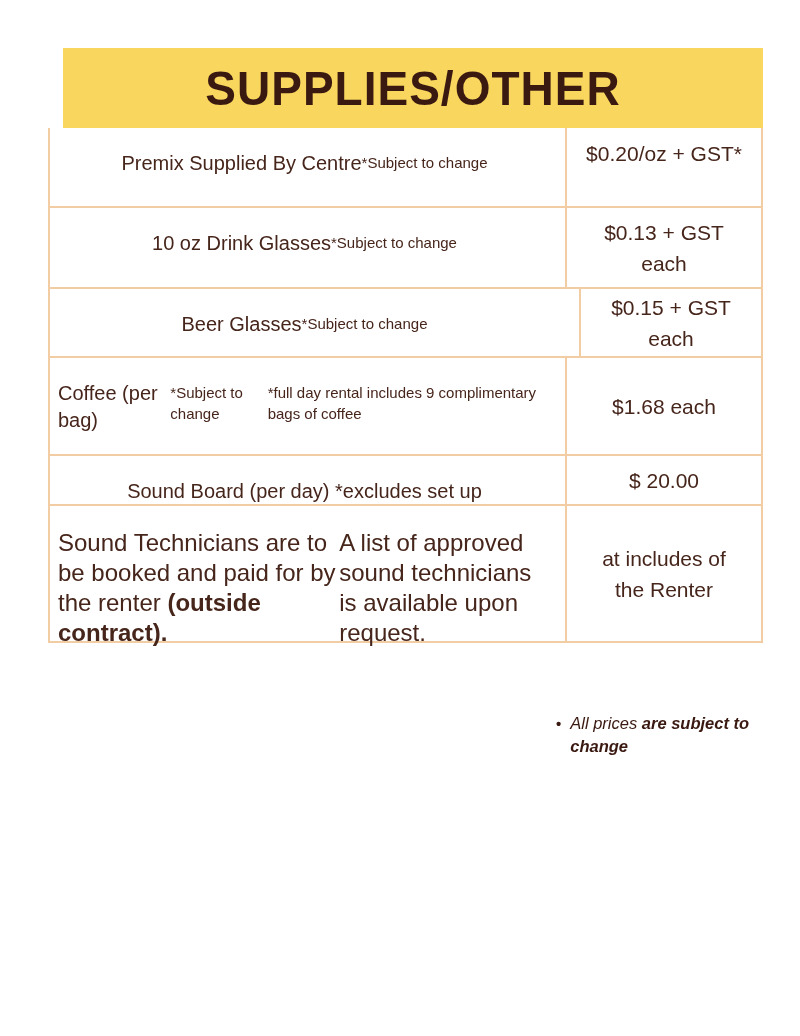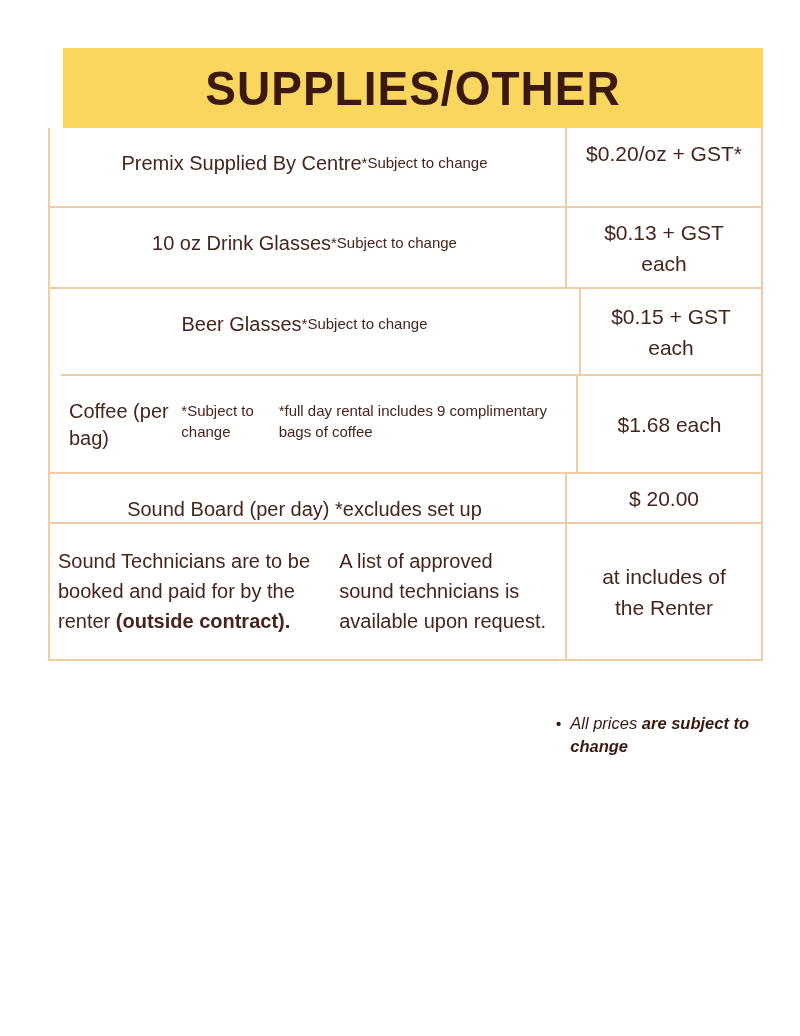--- a/index.html
+++ b/index.html
@@ -43,29 +43,29 @@
     border-left: 2px solid var(--border, #F2CDA4);
     display: flex; flex-direction: column; align-items: center; justify-content: center;
     font-size: 21px;
     line-height: 31px;
     padding: 4px 6px;
   }
   .cell.price.top { justify-content: flex-start; padding-top: 10px; }
 
   .row-1 { height: 78px; }
   .row-2 { height: 81px; }
-  .row-3 { height: 87px; gap: 14px; }
-  .row-4 { height: 98px; margin-left: 11px; }
+  .row-3 { height: 69px; gap: 14px; }
+  .row-4 { height: 98px; }
   .row-5 { height: 50px; }
   .row-6 { height: 50px; }
   .row-7 { height: 137px; }
 
   .item-title { font-size: 20px; line-height: 27px; }
   .item-note  { font-size: 15px; line-height: 21px; margin-top: 2px; }
-  .item-para  { font-size: 20px; line-height: 30px; }
+  .item-para  { font-size: 24px; line-height: 30px; }
   .item-para b { font-weight: bold; }
 
   .footnote {
     position: absolute; left: 556px; top: 712px; width: 212px;
     display: flex;
     font-size: 16.5px; line-height: 23px;
     font-style: italic;
     color: var(--title, #3A1911);
   }
   .footnote .bullet { margin-right: 9px; font-style: normal; font-weight: bold; font-size: 15px; }

